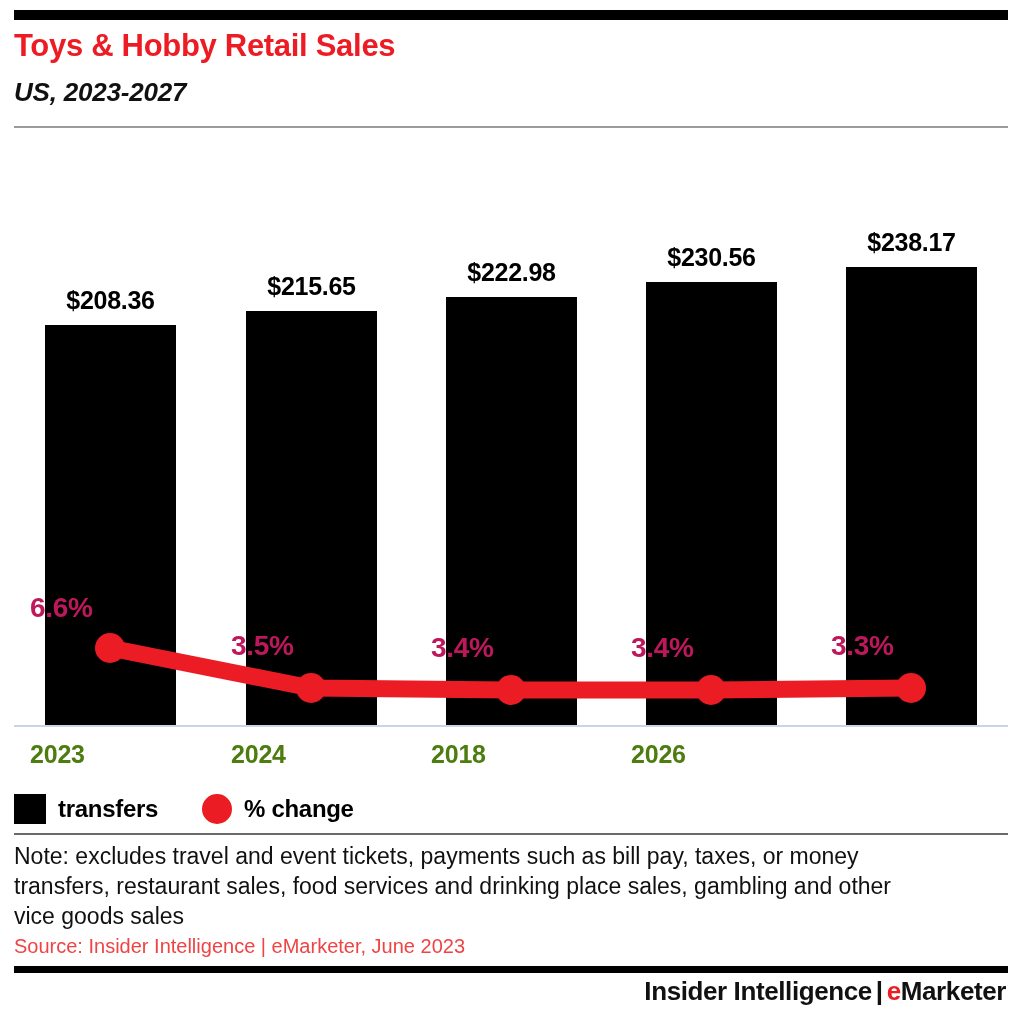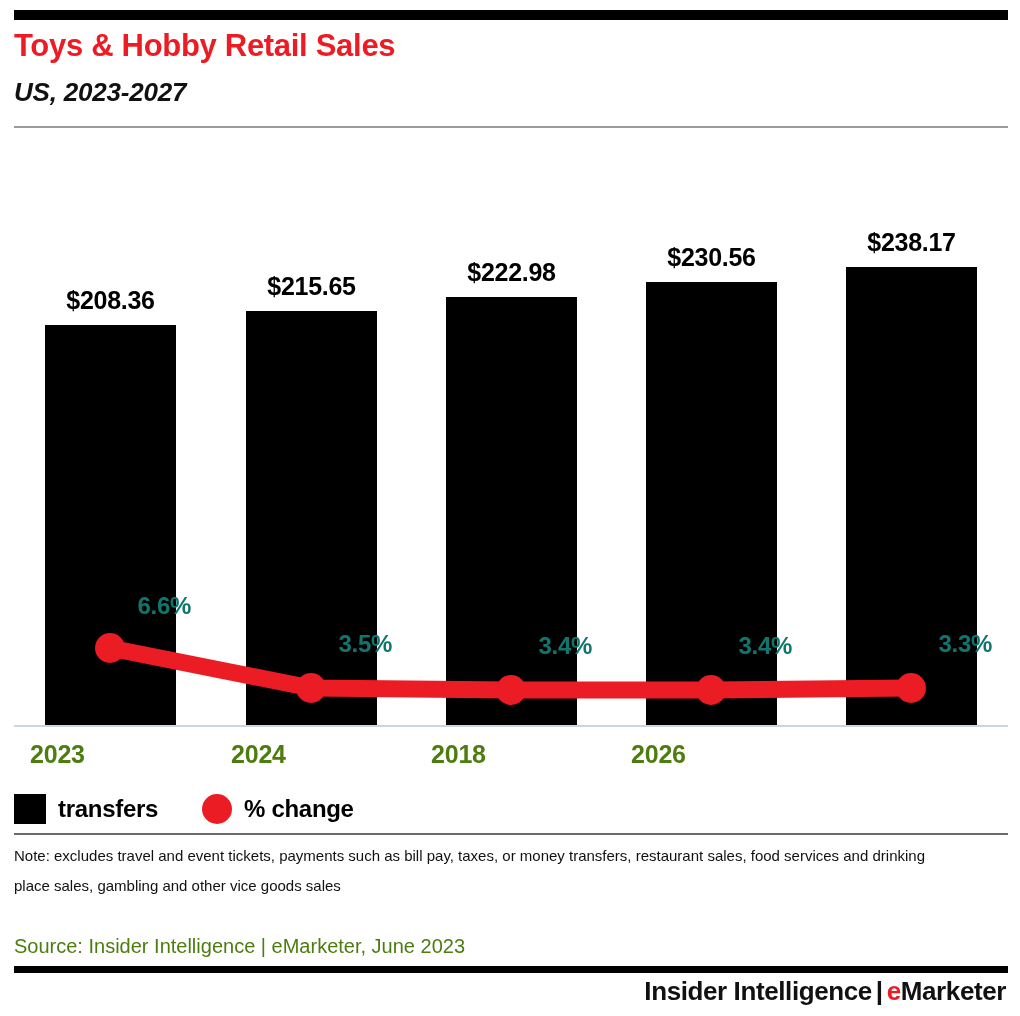--- a/index.html
+++ b/index.html
@@ -82,24 +82,24 @@
     position: absolute;
     font-size: 25px;
     font-weight: bold;
     color: #000000;
     text-align: center;
     letter-spacing: -0.3px;
     white-space: nowrap;
   }
   .pct-label {
     position: absolute;
-    font-size: 24px;
-    font-weight: bold;
-    color: #0f766e;
-    text-align: right;
+    font-size: 28px;
+    font-weight: bold;
+    color: #be185d;
+    text-align: left;
     letter-spacing: -0.3px;
     white-space: nowrap;
   }
   .line-svg {
     position: absolute;
     left: 0; top: 0;
     width: 1020px;
     height: 580px;
     overflow: visible;
   }
@@ -150,32 +150,32 @@
   .note-rule {
     position: absolute;
     left: 14px; top: 833px;
     width: 994px; height: 2px;
     background: #6a6a6a;
   }
   .note {
     position: absolute;
     left: 14px; top: 841px;
     width: 916px;
-    font-size: 15px;
+    font-size: 23px;
     line-height: 30px;
     color: #111111;
     font-family: "Liberation Sans", sans-serif;
   }
   .source {
     position: absolute;
     left: 14px; top: 932px;
     width: 960px;
     font-size: 20px;
     line-height: 28px;
-    color: #4d7c0f;
+    color: #ef4444;
   }
   .footer-rule {
     position: absolute;
     left: 14px; top: 966px;
     width: 994px; height: 7px;
     background: #000000;
   }
   .brand {
     position: absolute;
     right: 14px; top: 976px;

